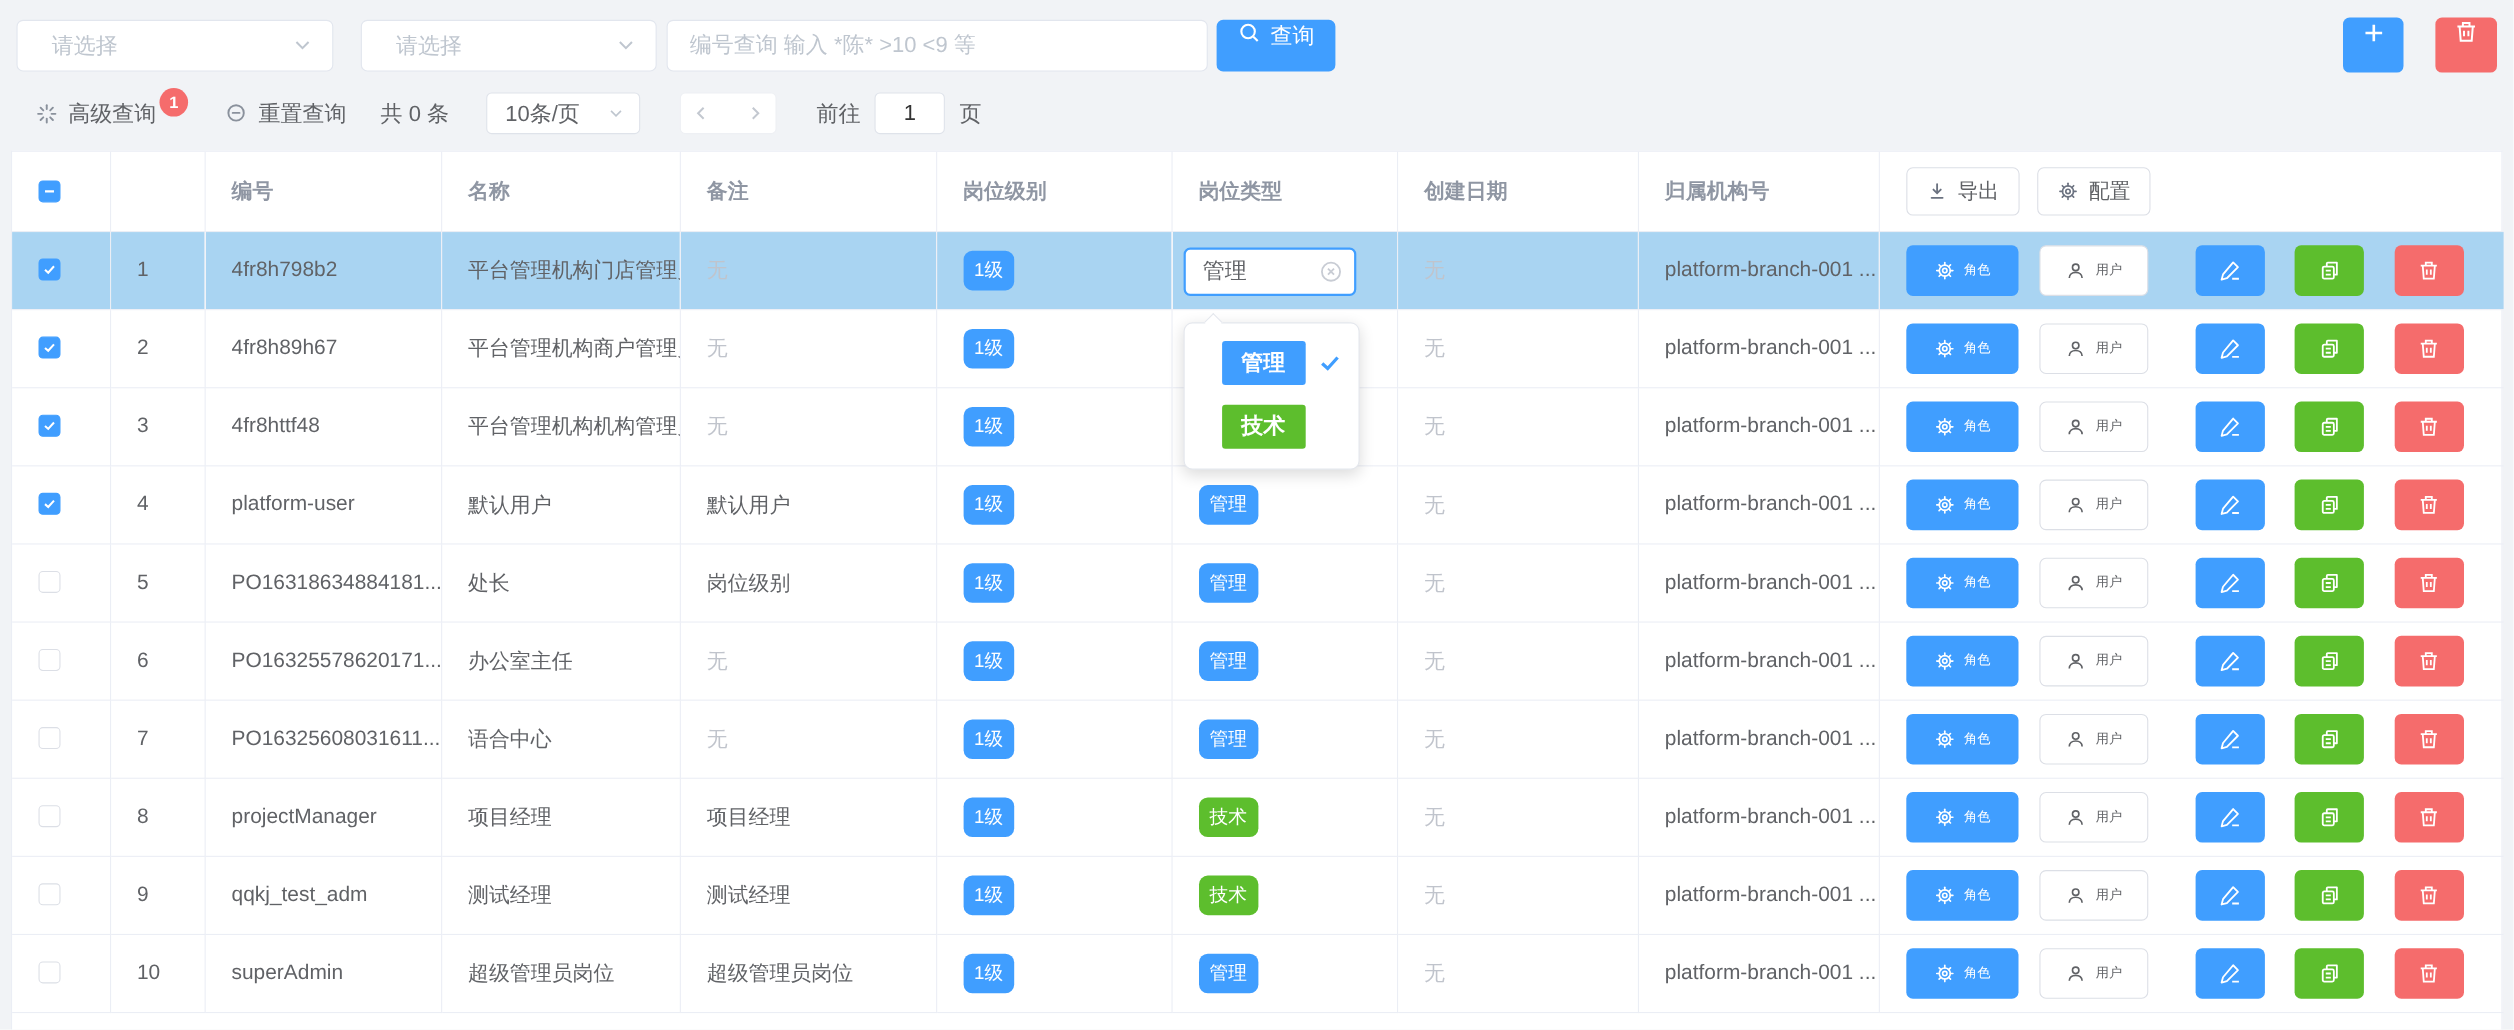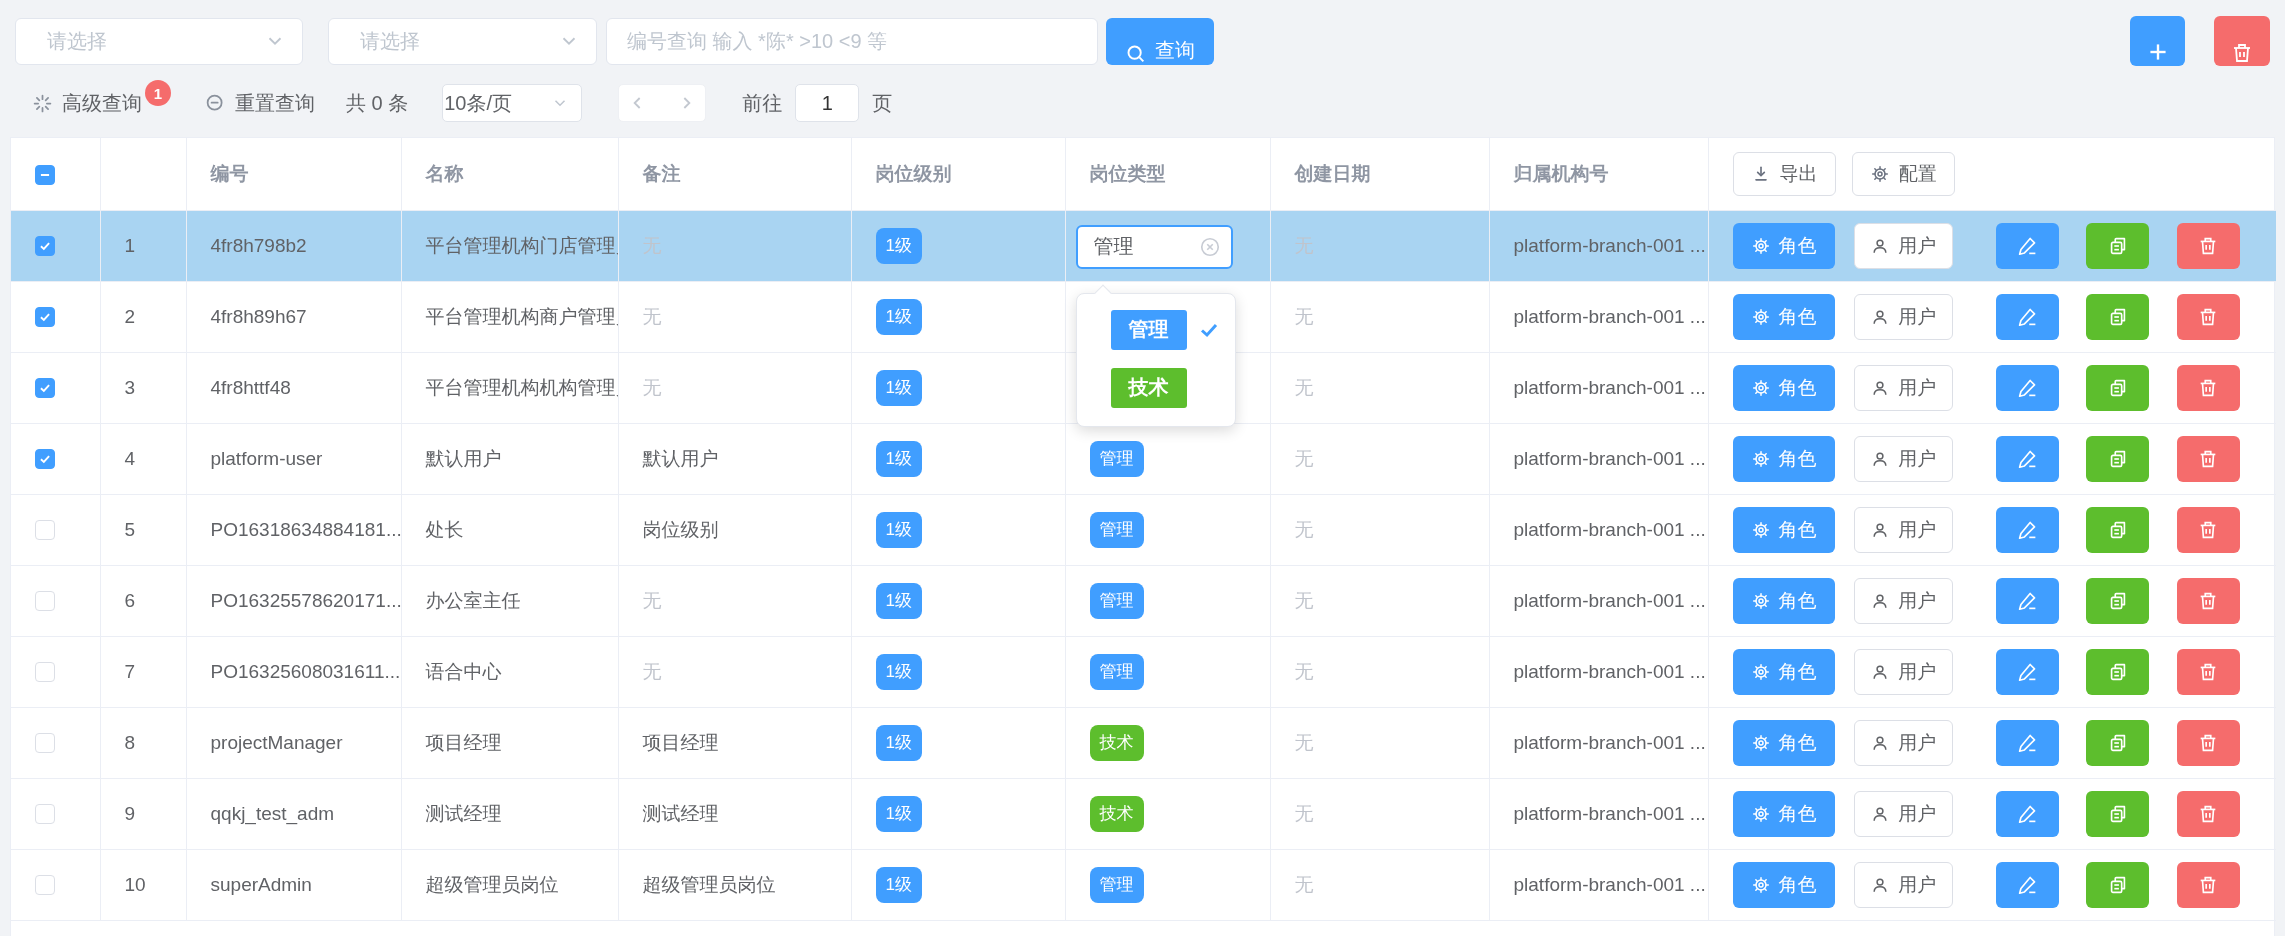--- a/index.html
+++ b/index.html
@@ -16,40 +16,40 @@
   
   .topbar{display:flex;align-items:center;padding:16px 15px 0 15px}
   .ctl{height:47px;background:#fff;border:1px solid var(--ctl-border);border-radius:6px;
        display:flex;align-items:center;font-size:20px}
   .select{justify-content:space-between;padding:0 16px 0 31px;color:#bfc6cf;cursor:pointer}
   .sel1{width:288px}
   .sel2{width:269px;margin-left:25px}
   .tb-input{margin-left:9px;width:492px;padding:0 20px;color:var(--text);outline:none}
   .tb-input2{margin-left:14px;width:445px}
   input::placeholder{color:#bfc6cf}
-  .btn{border:none;cursor:pointer;display:flex;align-items:flex-end;justify-content:center;
+  .btn{border:none;cursor:pointer;display:flex;align-items:flex-start;justify-content:center;
        border-radius:6px;font-family:inherit}
   .btn-search{margin-left:8px;width:108px;height:47px;background:var(--primary);color:#fff;
        font-size:20px;gap:9px}
   .spacer{flex:1}
   .btn-add{width:55px;height:50px;background:var(--primary);color:#fff}
   .btn-del-top{margin-left:29px;width:56px;height:50px;background:var(--danger);color:#fff}
 
   
   .filterbar{display:flex;align-items:center;margin:17px 4px 0 32px;font-size:20px;height:40px}
   .link{display:flex;align-items:center;gap:9px;color:var(--text);cursor:pointer}
   .link .ic{color:#8a919c}
   .badge-red{min-width:26px;height:26px;padding:0 4px;border-radius:13px;background:var(--danger);
        color:#fff;font-size:15px;display:flex;align-items:center;justify-content:center;
        transform:translateY(-10px);margin-left:3px;font-weight:700}
   .reset{margin-left:34px}
   .total{margin-left:31px;color:var(--text)}
   .pagesize{margin-left:34px;width:140px;height:38px;background:#fff;border:1px solid #dfe3ea;
        border-radius:5px;display:flex;align-items:center;justify-content:space-between;
-       padding:0 12px 0 1px;color:#606266;cursor:pointer}
+       padding:0 12px 0 16px;color:#606266;cursor:pointer}
   .pager{margin-left:36px;width:88px;height:38px;background:#fff;border:1px solid #eef0f4;
        border-radius:5px;display:flex;align-items:center;justify-content:center;gap:28px;color:#c3c8d0}
   .pager .pbtn{cursor:pointer}
   .goto{margin-left:36px;display:flex;align-items:center;gap:13px;color:var(--text)}
   .goto-input{width:64px;height:38px;border:1px solid #dfe3ea;border-radius:5px;background:#fff;
        text-align:center;font-size:20px;color:#333;outline:none;font-family:inherit}
 
   
   .table-wrap{margin:14px 10px 0 10px;height:805px;background:#fff;
        border-left:1px solid var(--border);border-right:1px solid var(--border);
@@ -71,21 +71,21 @@
   .tag{display:inline-flex;align-items:center;justify-content:center;height:36px;min-width:44px;
        padding:0 10px;border-radius:8px;color:#fff;font-size:17px}
   .tag.blue{background:var(--primary)} .tag.green{background:var(--success)}
   
   .hbtn{height:44px;background:#fff;border:1px solid #dcdfe6;border-radius:6px;
        display:inline-flex;align-items:center;gap:9px;padding:0 17px;font-size:19px;
        color:var(--text);font-weight:400;cursor:pointer;margin-right:11px;font-family:inherit}
   .hbtn .ic{color:#6b7280}
   
   .rbtn{height:46px;border-radius:6px;display:inline-flex;align-items:center;justify-content:center;
-       gap:8px;font-size:19px;cursor:pointer;vertical-align:middle;font-family:inherit;border:none}
+       gap:8px;font-size:12px;cursor:pointer;vertical-align:middle;font-family:inherit;border:none}
   .rbtn.role{width:102px;background:var(--primary);color:#fff;margin-right:14px}
   .rbtn.user{width:99px;background:#fff;border:1px solid #dcdfe6;color:var(--text);margin-right:38px}
   .rbtn.sq{width:63px;color:#fff;margin-right:22px}
   .rbtn.edit{background:var(--primary)} .rbtn.copy{background:var(--success)} .rbtn.del{background:var(--danger)}
   
   td.type-cell{position:relative;overflow:visible;z-index:20}
   .editor-box{position:absolute;left:10px;top:14px;width:157px;height:44px;background:#fff;
        border:2px solid var(--primary);border-radius:6px;display:flex;align-items:center;
        justify-content:space-between;padding:0 10px 0 16px;font-size:20px;color:var(--text)}
   .clear-ic{color:#c8ccd4;cursor:pointer}

